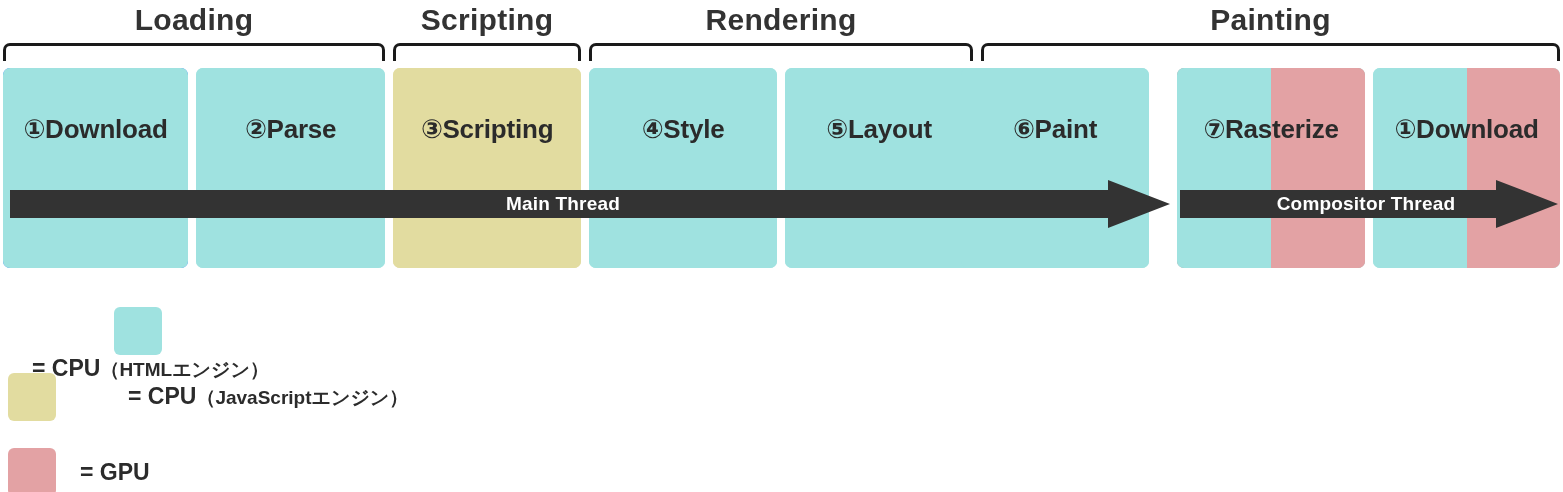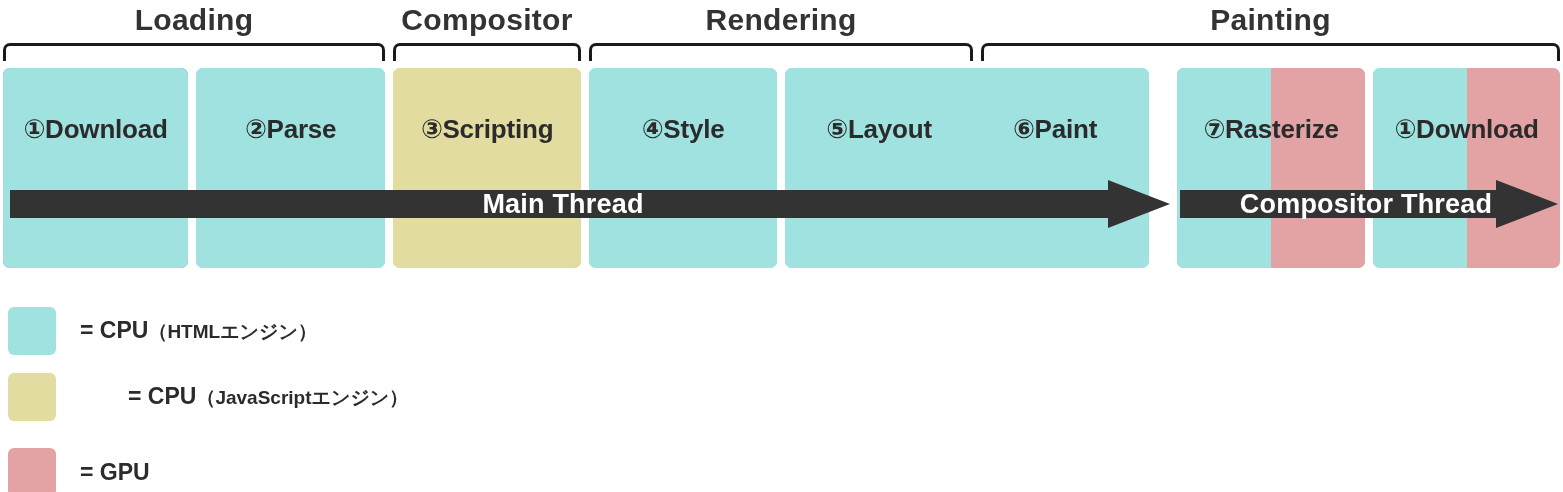--- a/index.html
+++ b/index.html
@@ -98,21 +98,21 @@
   }
   .thread-arrow .thread-label {
     position: absolute;
     left: 0;
     right: 30px;
     top: 0;
     height: 48px;
     display: flex;
     align-items: center;
     justify-content: center;
-    font-size: 27px;
+    font-size: 19px;
     font-weight: bold;
     color: #ffffff;
     white-space: nowrap;
     letter-spacing: 0.2px;
   }
 
   
   .legend-row {
     position: absolute;
     left: 8px;
@@ -138,21 +138,21 @@
     font-weight: bold;
   }
 </style>
 </head>
 <body>
 
 <div id="canvas">
 
   <div id="phase-titles">
       <div class="phase-title" style="left: 3px; width: 382px;">Loading</div>
-      <div class="phase-title" style="left: 393px; width: 188px;">Compositor</div>
+      <div class="phase-title" style="left: 393px; width: 188px;">Scripting</div>
       <div class="phase-title" style="left: 589px; width: 384px;">Rendering</div>
       <div class="phase-title" style="left: 981px; width: 579px;">Painting</div>
     </div>
 
   <div id="brackets">
       <div class="bracket" style="left: 3px; width: 382px; border-color: rgb(26, 26, 26);"></div>
       <div class="bracket" style="left: 393px; width: 188px; border-color: rgb(26, 26, 26);"></div>
       <div class="bracket" style="left: 589px; width: 384px; border-color: rgb(26, 26, 26);"></div>
       <div class="bracket" style="left: 981px; width: 579px; border-color: rgb(26, 26, 26);"></div>
     </div>
@@ -203,21 +203,21 @@
       </div>
       <div class="thread-arrow" style="left: 1180px; width: 378px;">
         <svg viewBox="0 0 378 48" preserveAspectRatio="none">
           <polygon points="0,10 316,10 316,0 378,24 316,48 316,38 0,38" fill="#333333"></polygon>
         </svg>
         <div class="thread-label" style="right: 54px; margin-left: 48px;">Compositor Thread</div>
       </div>
     </div>
 
   <div id="legend">
-      <div class="legend-row" style="top: 307px;">
+      <div class="legend-row" style="top: 307px; flex-direction: column;">
         <div class="legend-swatch" style="background: rgb(159, 226, 224);"></div>
         <div class="legend-text"><span>=</span> <span>CPU</span><span class="sub">（HTMLエンジン）</span></div>
       </div>
       <div class="legend-row" style="top: 373px; gap: 48px;">
         <div class="legend-swatch" style="background: rgb(226, 220, 160);"></div>
         <div class="legend-text"><span>=</span> <span>CPU</span><span class="sub">（JavaScriptエンジン）</span></div>
       </div>
       <div class="legend-row" style="top: 448px;">
         <div class="legend-swatch" style="background: rgb(227, 162, 164);"></div>
         <div class="legend-text"><span>=</span> <span>GPU</span></div>

